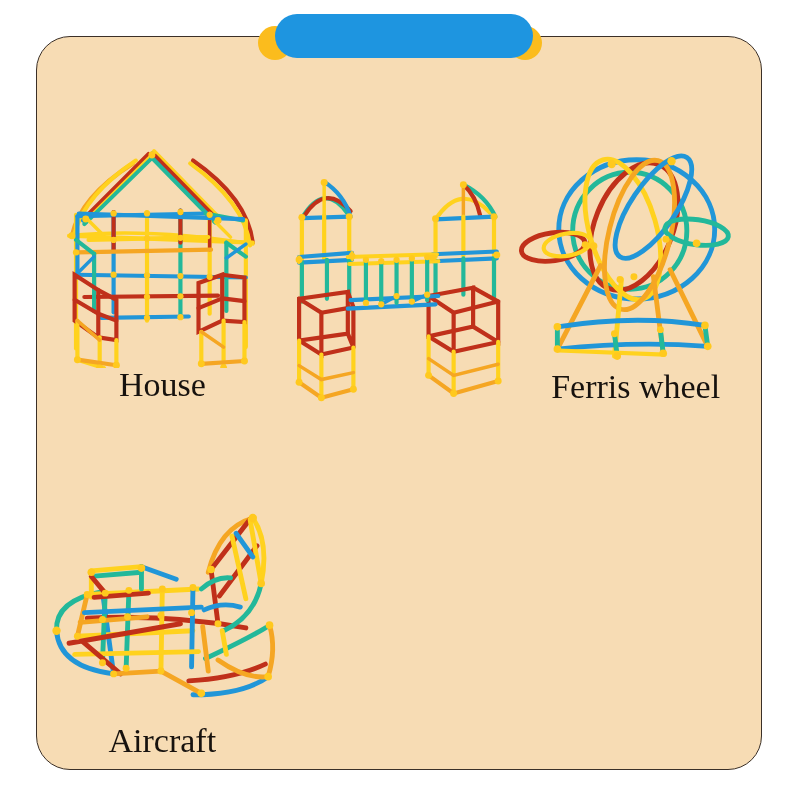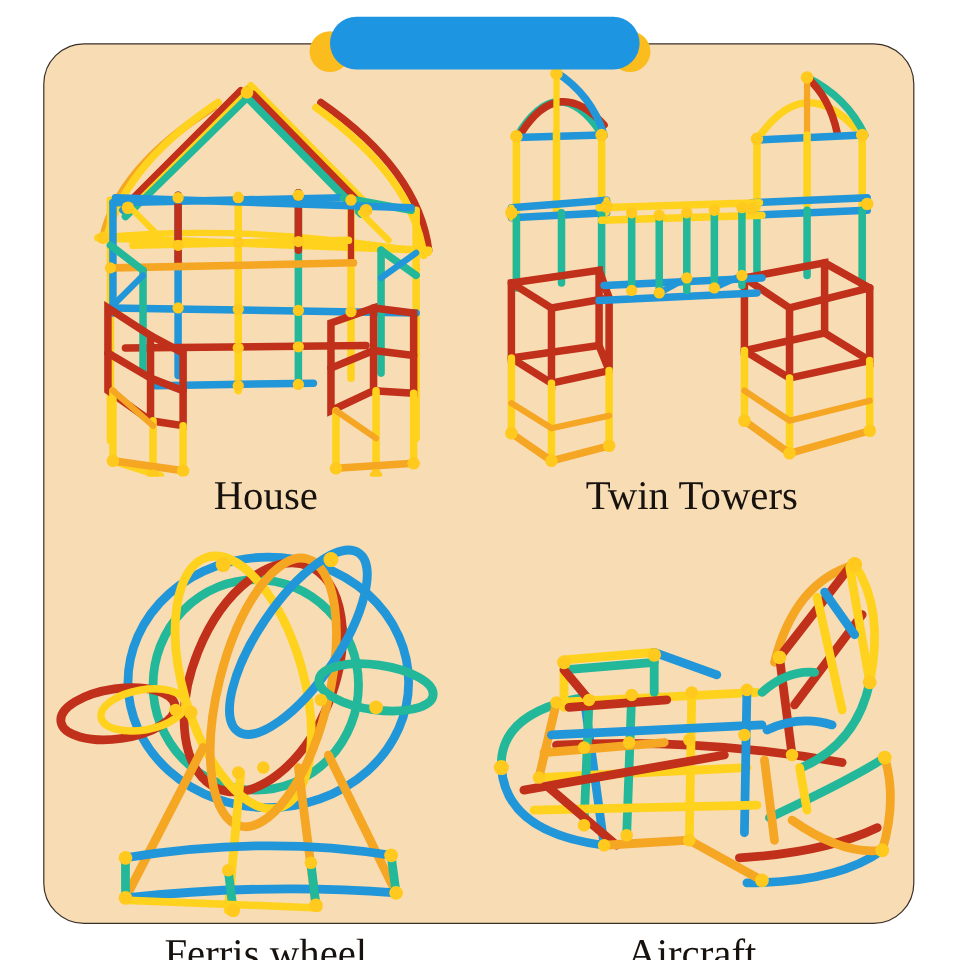--- a/index.html
+++ b/index.html
@@ -74,21 +74,21 @@
   }
 
   
   .grid {
     position: absolute;
     left: 36px;
     top: 36px;
     width: 726px;
     height: 734px;
     display: grid;
-    grid-template-columns: 1fr 1fr;
+    grid-template-columns: 1fr 1fr 1fr;
     grid-template-rows: 1fr 1fr;
     box-sizing: border-box;
     padding: 16px 8px 10px 8px;
   }
   .cell {
     position: relative;
     display: flex;
     flex-direction: column;
     align-items: center;
     justify-content: flex-end;
@@ -325,21 +325,20 @@
             <circle cx="188" cy="180" r="4.5"></circle>
           <circle cx="210" cy="170" r="4.5"></circle>
           <circle cx="26" cy="296" r="5"></circle>
             <circle cx="58" cy="318" r="5"></circle>
           <circle cx="104" cy="306" r="5"></circle>
           <circle cx="212" cy="286" r="5"></circle>
             <circle cx="248" cy="312" r="5"></circle>
           <circle cx="312" cy="294" r="5"></circle>
         </g>
       </svg>
-      <div class="caption">Twin Towers</div>
     </div>
 
     <div class="cell row2">
       <svg class="model" viewBox="0 0 340 330" preserveAspectRatio="xMidYMax meet">
         <g stroke-linecap="round" fill="none">
 
           <ellipse cx="172" cy="128" rx="112" ry="100" stroke="#2196d8" stroke-width="7"></ellipse>
 
           <ellipse cx="162" cy="130" rx="82" ry="84" stroke="#23b89a" stroke-width="7"></ellipse>
 

